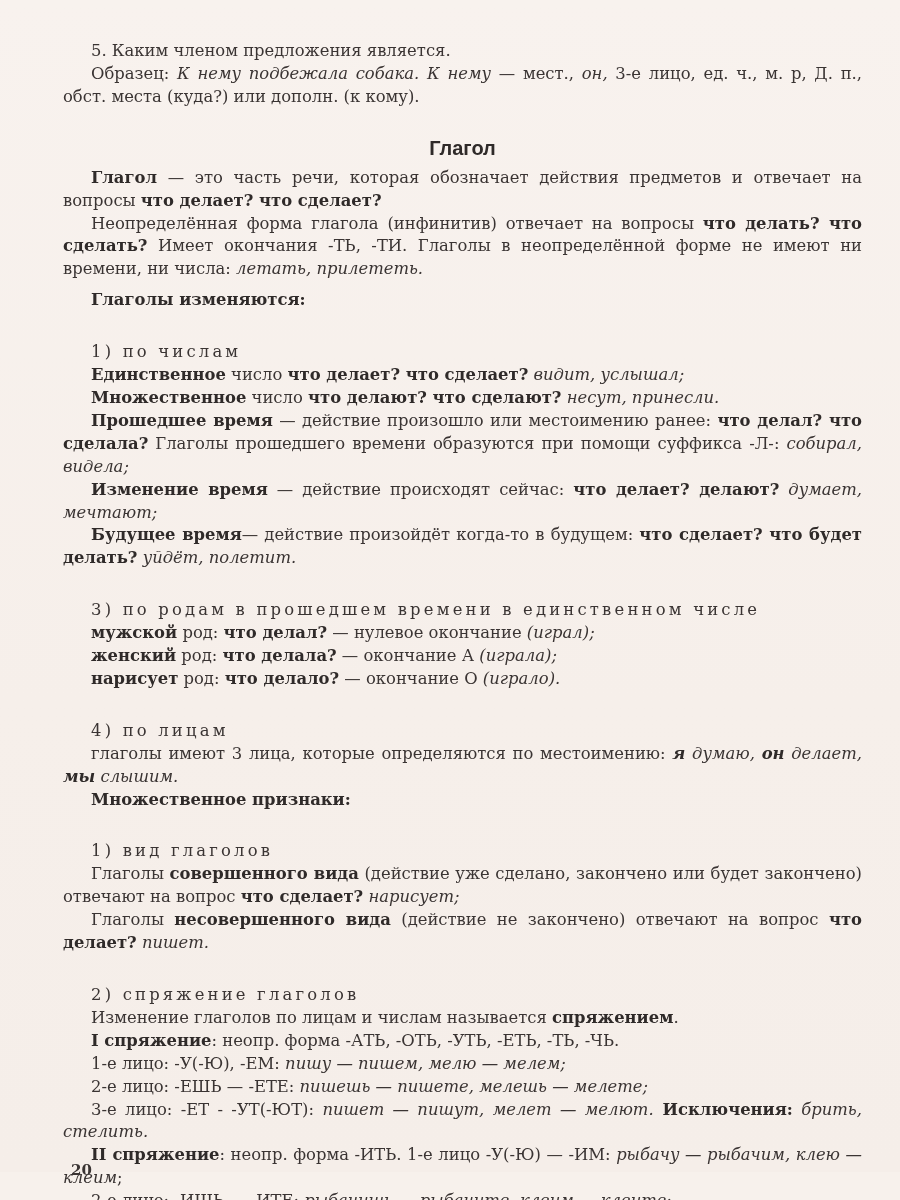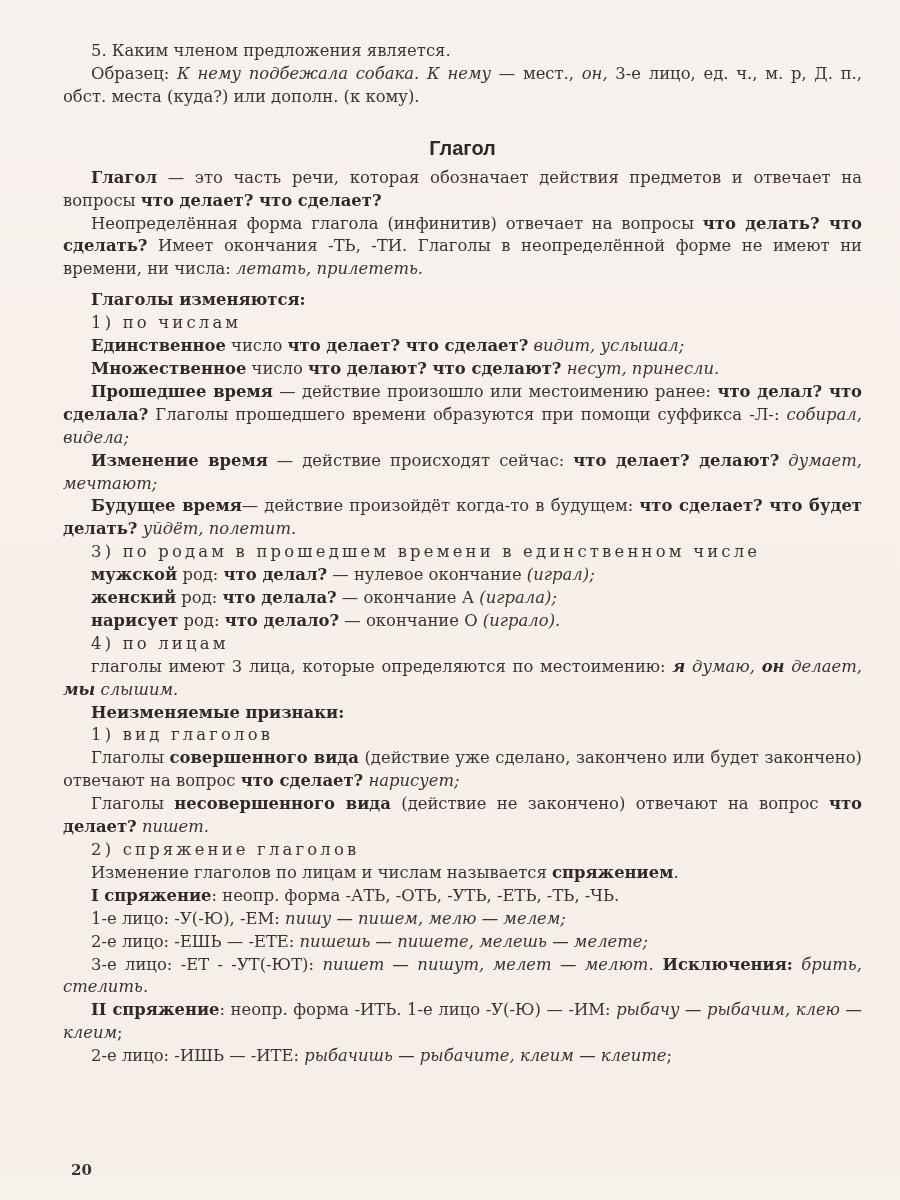--- a/index.html
+++ b/index.html
@@ -17,21 +17,21 @@
   .content {
     position: absolute;
     left: 63px; top: 40px;
     width: 799px;
     font-size: 16.4px;
     line-height: 22.9px;
   }
   p { margin: 0; text-align: justify; }
   .ind { text-indent: 28px; }
   .pl { padding-left: 28px; }
-  .sp { letter-spacing: 3.2px; }
+  .sp { letter-spacing: 3.2px; margin-top: 29px; }
   b { font-weight: bold; color: #2f2a29; }
   i { font-style: italic; }
   .heading {
     text-align: center;
     font-family: "Liberation Sans", "DejaVu Sans", sans-serif;
     font-weight: bold;
     font-size: 20px;
     line-height: 26px;
     margin: 26px 0 6px 0;
     color: #2f2a29;
@@ -71,21 +71,21 @@
     <p class="ind"><b>Будущее время</b><span>— действие произойдёт когда-то в будущем: </span><b>что сделает? что будет делать?</b><i> уйдёт, полетит.</i></p>
 
     <p class="pl sp">3) по родам в прошедшем времени в единственном числе</p>
     <p class="pl"><b>мужской</b><span> род: </span><b>что делал?</b><span> — нулевое окончание </span><i>(играл);</i></p>
     <p class="pl"><b>женский</b><span> род: </span><b>что делала?</b><span> — окончание А </span><i>(играла);</i></p>
     <p class="pl"><b>нарисует</b><span> род: </span><b>что делало?</b><span> — окончание О </span><i>(играло).</i></p>
 
     <p class="pl sp">4) по лицам</p>
     <p class="ind"><span>глаголы имеют 3 лица, которые определяются по местоимению: </span><b><i>я</i></b><i> думаю, </i><b><i>он</i></b><i> делает, </i><b><i>мы</i></b><i> слышим.</i></p>
 
-    <p class="pl"><b>Неизменяемые признаки:</b></p>
+    <p class="pl"><b>Множественное признаки:</b></p>
     <p class="pl sp">1) вид глаголов</p>
     <p class="ind"><span>Глаголы </span><b>совершенного вида</b><span> (действие уже сделано, закончено или будет закончено) отвечают на вопрос </span><b>что сделает?</b><i> нарисует;</i></p>
     <p class="ind"><span>Глаголы </span><b>несовершенного вида</b><span> (действие не закончено) отвечают на вопрос </span><b>что делает?</b><i> пишет.</i></p>
 
     <p class="pl sp">2) спряжение глаголов</p>
     <p class="pl"><span>Изменение глаголов по лицам и числам называется </span><b>спряжением</b><span>.</span></p>
     <p class="pl"><b>I спряжение</b><span>: неопр. форма -АТЬ, -ОТЬ, -УТЬ, -ЕТЬ, -ТЬ, -ЧЬ.</span></p>
     <p class="pl"><span>1-е лицо: -У(-Ю), -ЕМ: </span><i>пишу — пишем, мелю — мелем;</i></p>
     <p class="pl"><span>2-е лицо: -ЕШЬ — -ЕТЕ: </span><i>пишешь — пишете, мелешь — мелете;</i></p>
     <p class="ind"><span>3-е лицо: -ЕТ - -УТ(-ЮТ): </span><i>пишет — пишут, мелет — мелют.</i><b> Исключения:</b><i> брить, стелить.</i></p>

